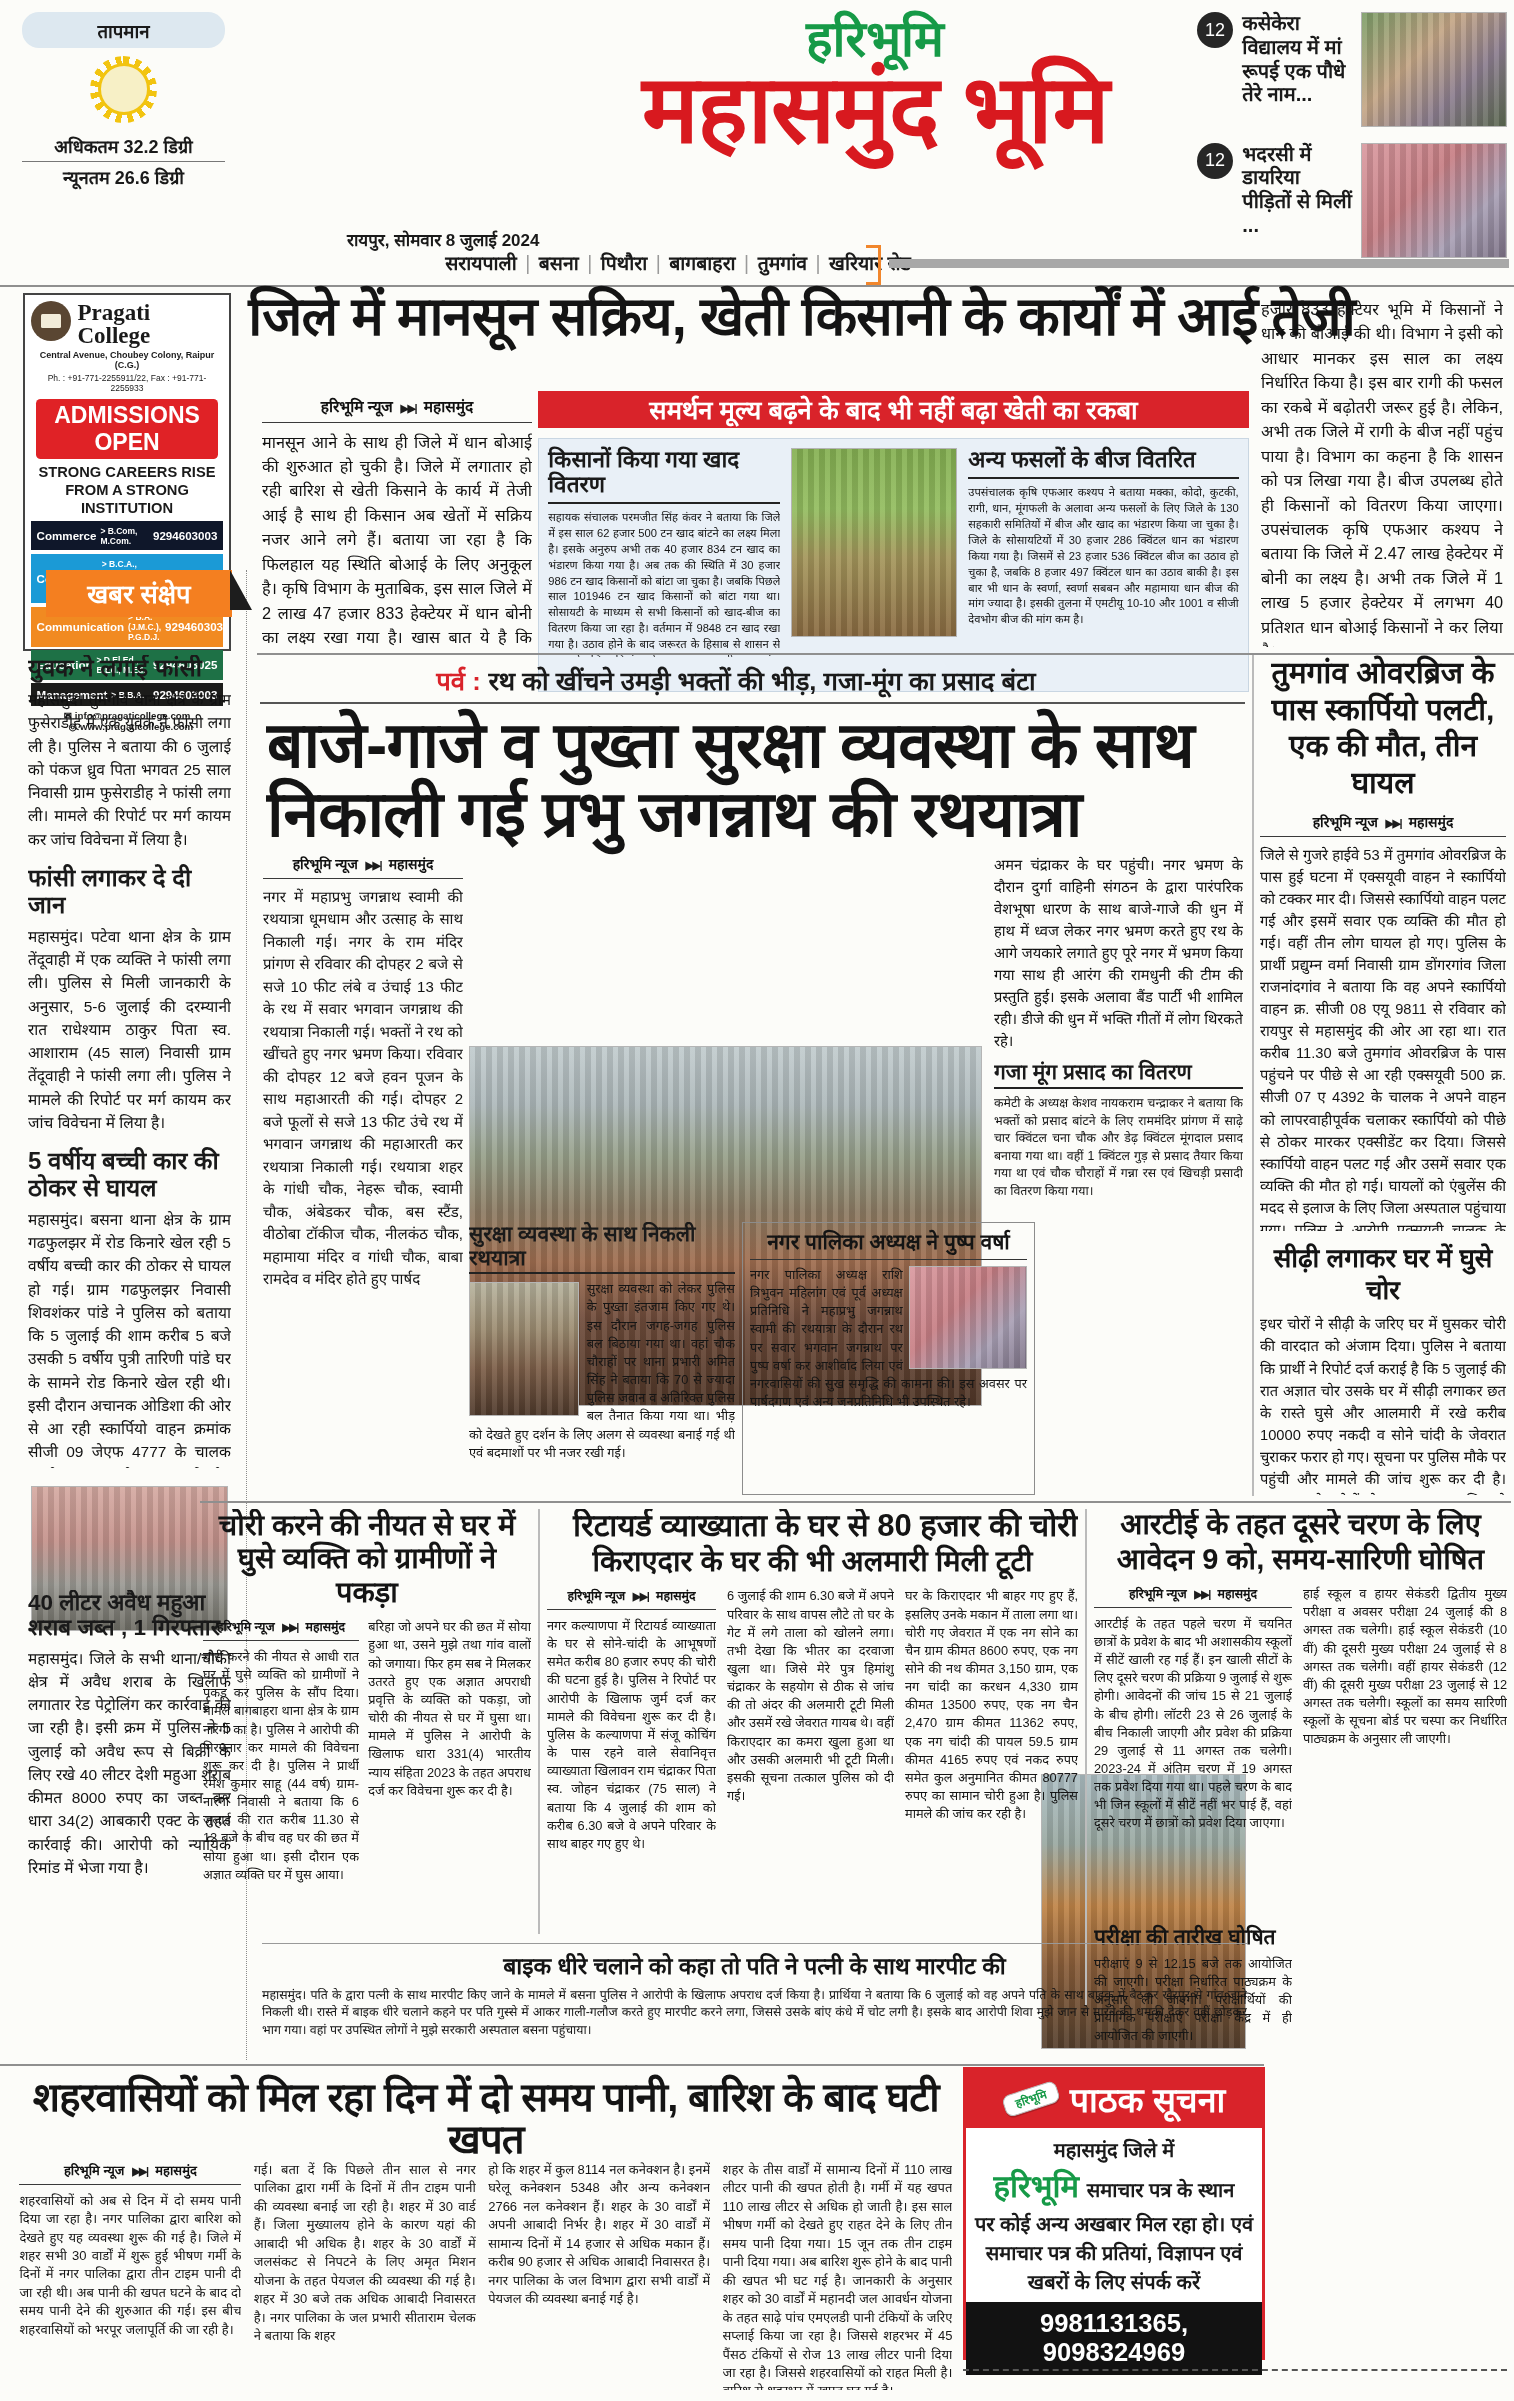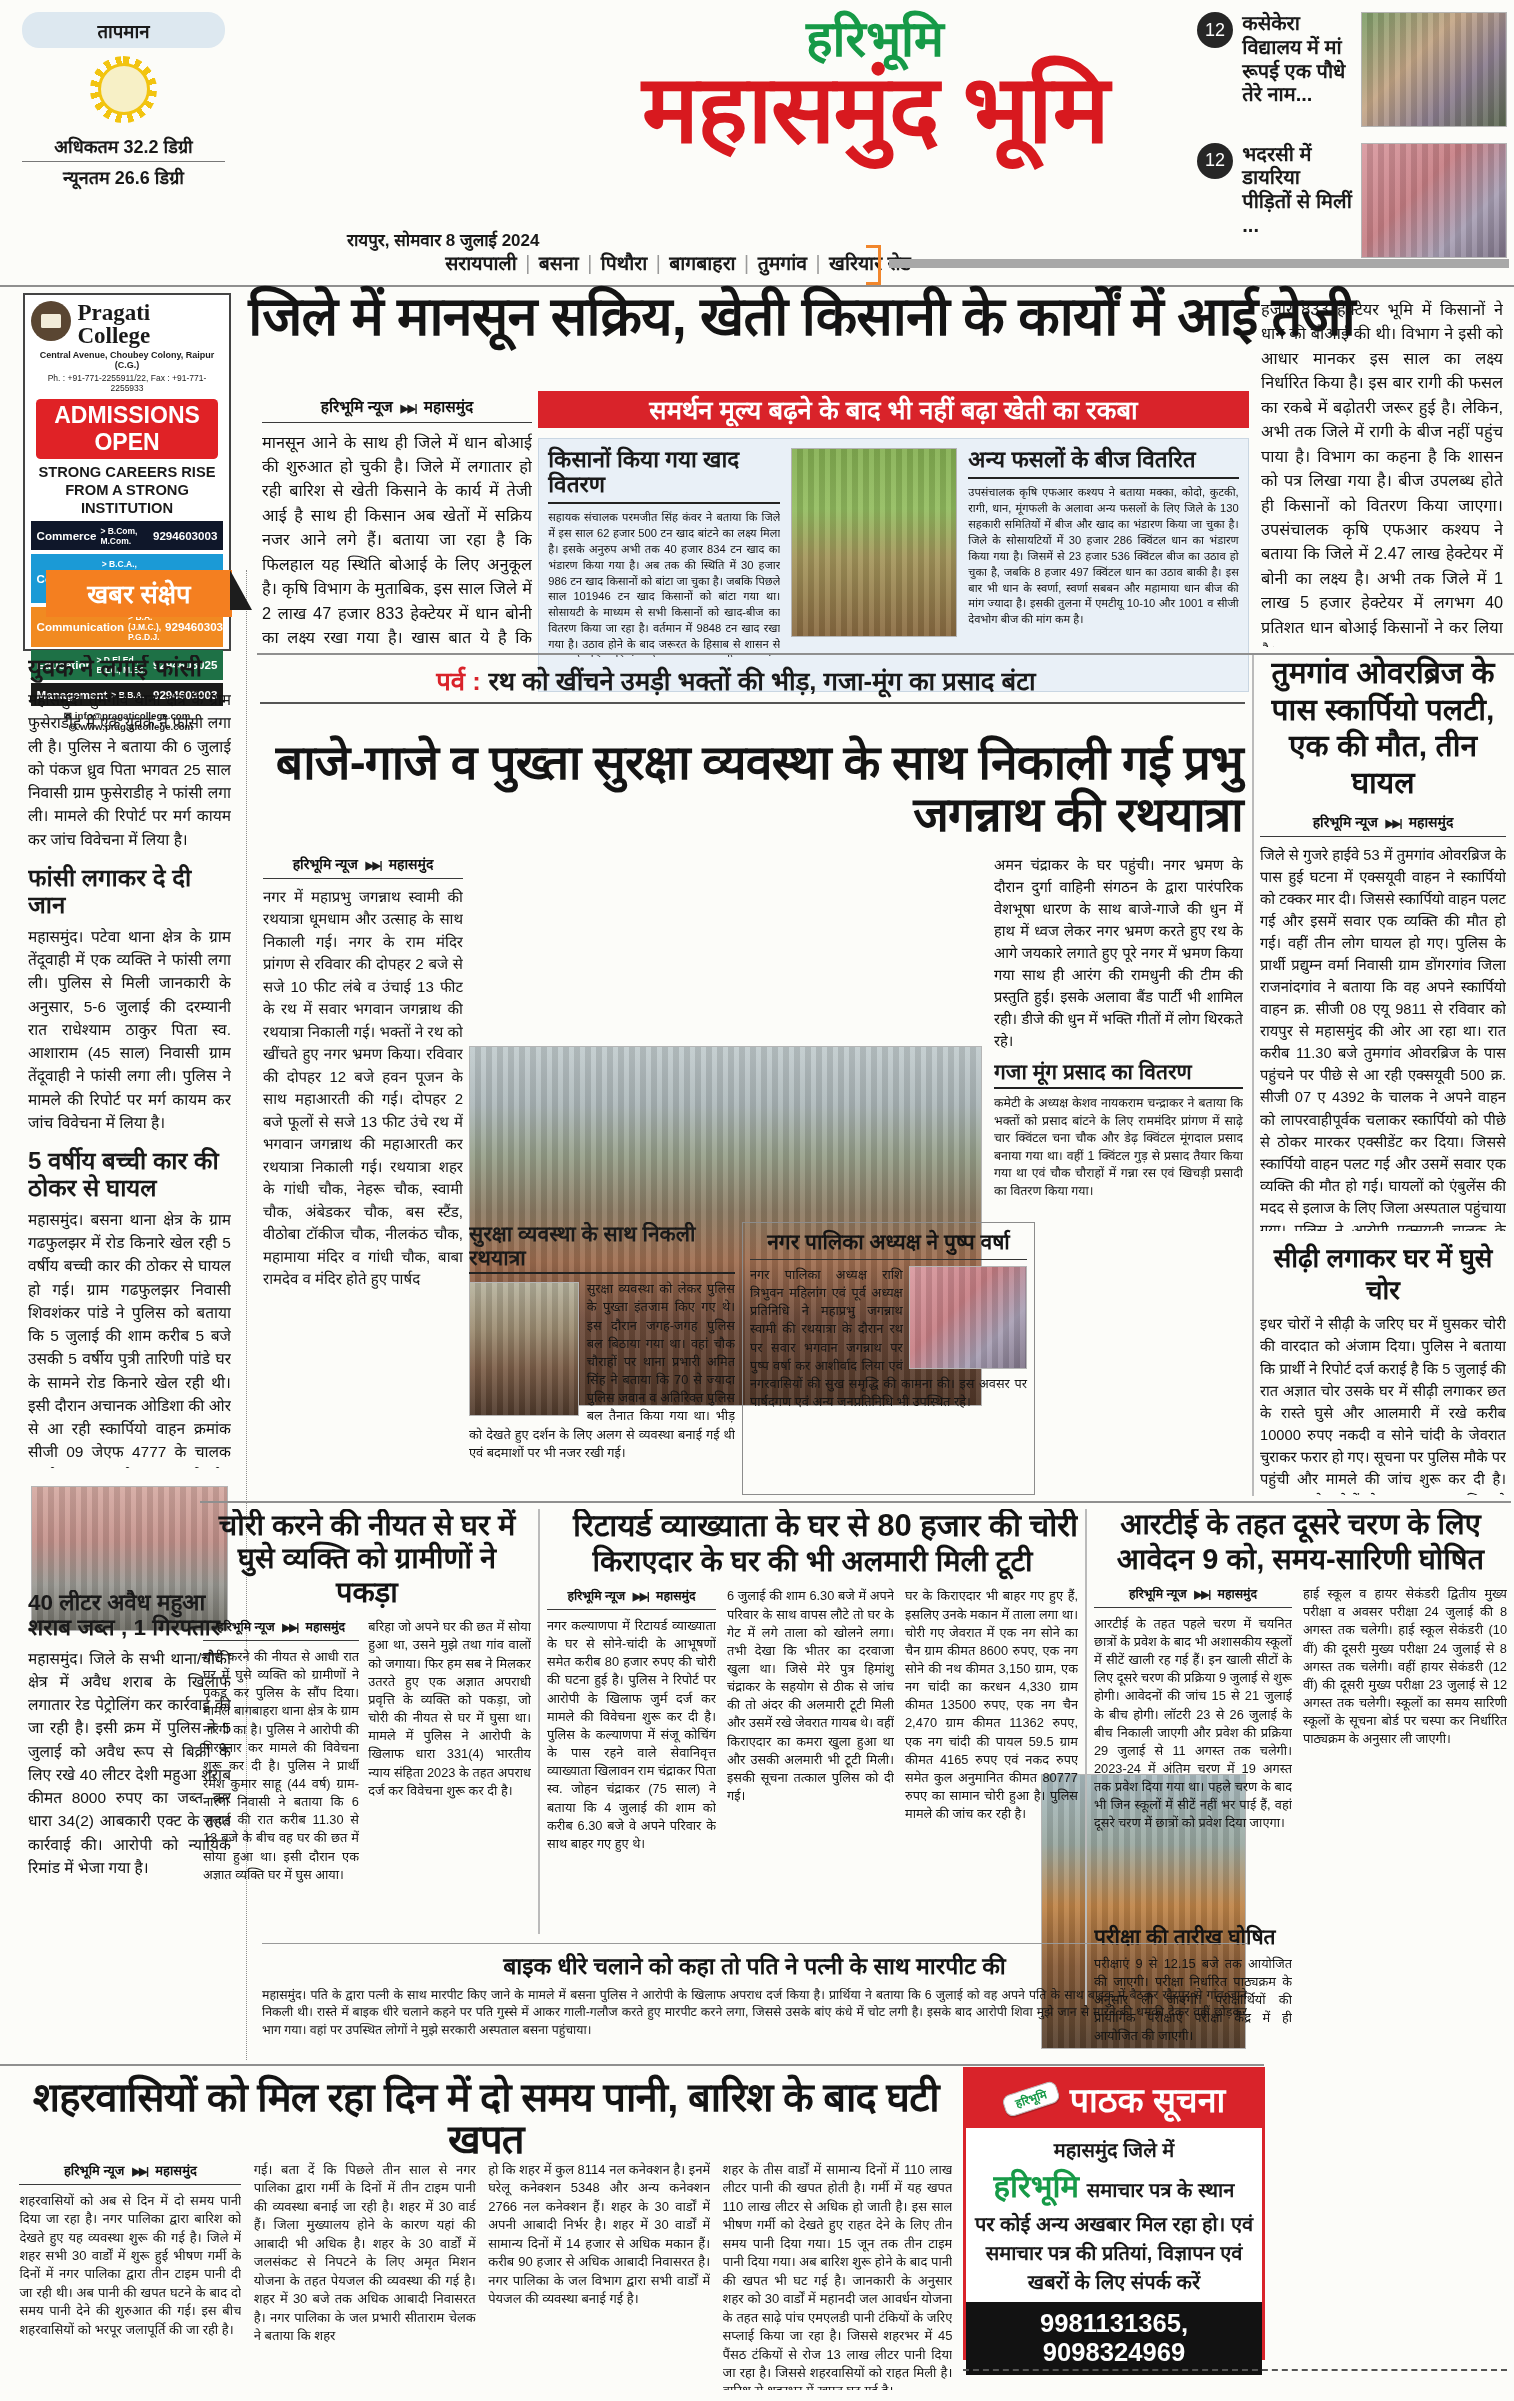--- a/index.html
+++ b/index.html
@@ -209,21 +209,21 @@
 
   <div class="abs body-txt just clip" style="left:1261px;top:297px;width:242px;height:350px;font-size:16.3px;">हजार 833 हेक्टेयर भूमि में किसानों ने धान की बोआई की थी। विभाग ने इसी को आधार मानकर इस साल का लक्ष्य निर्धारित किया है। इस बार रागी की फसल का रकबे में बढ़ोतरी जरूर हुई है। लेकिन, अभी तक जिले में रागी के बीज नहीं पहुंच पाया है। विभाग का कहना है कि शासन को पत्र लिखा गया है। बीज उपलब्ध होते ही किसानों को वितरण किया जाएगा। उपसंचालक कृषि एफआर कश्यप ने बताया कि जिले में 2.47 लाख हेक्टेयर में बोनी का लक्ष्य है। अभी तक जिले में 1 लाख 5 हजार हेक्टेयर में लगभग 40 प्रतिशत धान बोआई किसानों ने कर लिया है।</div>
 
   <div class="abs rule" style="left:257px;top:653px;width:1257px;height:1.5px;"></div>
 
   <div class="abs kicker" style="left:310px;top:663px;width:852px;">
     <span class="red">पर्व :</span><span>रथ को खींचने उमड़ी भक्तों की भीड़, गजा-मूंग का प्रसाद बंटा</span>
   </div>
   <div class="abs" style="left:260px;top:702px;width:985px;height:1.5px;background:#555;"></div>
 
-  <div class="abs hd" style="left:267px;top:737px;width:976px;height:133px;font-size:48px;text-align:right;line-height:1.08;letter-spacing:-0.8px;">बाजे-गाजे व पुख्ता सुरक्षा व्यवस्था के साथ निकाली गई प्रभु जगन्नाथ की रथयात्रा</div>
+  <div class="abs hd" style="left:267px;top:711px;width:976px;height:133px;font-size:64px;text-align:left;line-height:1.08;letter-spacing:-0.8px;">बाजे-गाजे व पुख्ता सुरक्षा व्यवस्था के साथ निकाली गई प्रभु जगन्नाथ की रथयात्रा</div>
 
   <div class="abs clip" style="left:263px;top:854px;width:200px;height:641px;">
     <div class="byline" style="font-size:14px;">
       <span>हरिभूमि न्यूज</span>
       <span class="arr"></span>
       <span>महासमुंद</span>
     </div>
     <div class="body-txt just" style="font-size:15px;">नगर में महाप्रभु जगन्नाथ स्वामी की रथयात्रा धूमधाम और उत्साह के साथ निकाली गई। नगर के राम मंदिर प्रांगण से रविवार की दोपहर 2 बजे से सजे 10 फीट लंबे व उंचाई 13 फीट के रथ में सवार भगवान जगन्नाथ की रथयात्रा निकाली गई। भक्तों ने रथ को खींचते हुए नगर भ्रमण किया। रविवार की दोपहर 12 बजे हवन पूजन के साथ महाआरती की गई। दोपहर 2 बजे फूलों से सजे 13 फीट उंचे रथ में भगवान जगन्नाथ की महाआरती कर रथयात्रा निकाली गई। रथयात्रा शहर के गांधी चौक, नेहरू चौक, स्वामी चौक, अंबेडकर चौक, बस स्टैंड, वीठोबा टॉकीज चौक, नीलकंठ चौक, महामाया मंदिर व गांधी चौक, बाबा रामदेव व मंदिर होते हुए पार्षद</div>
   </div>
 

